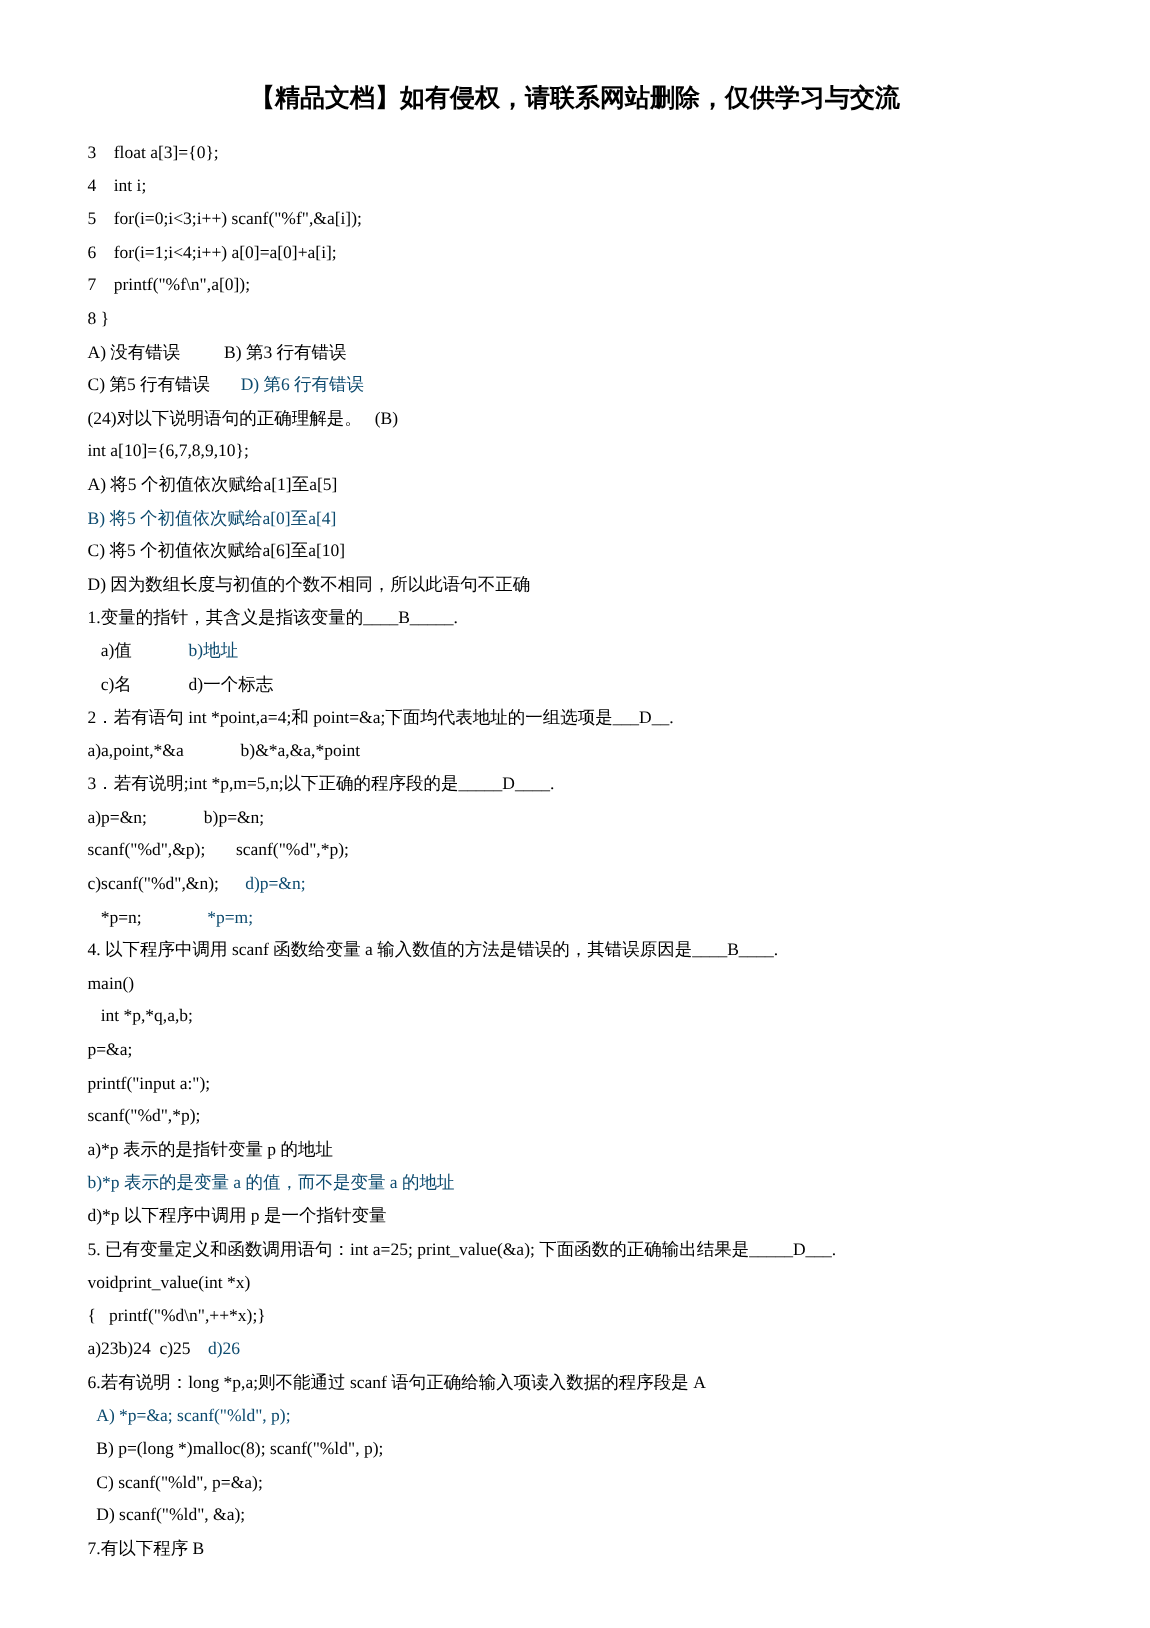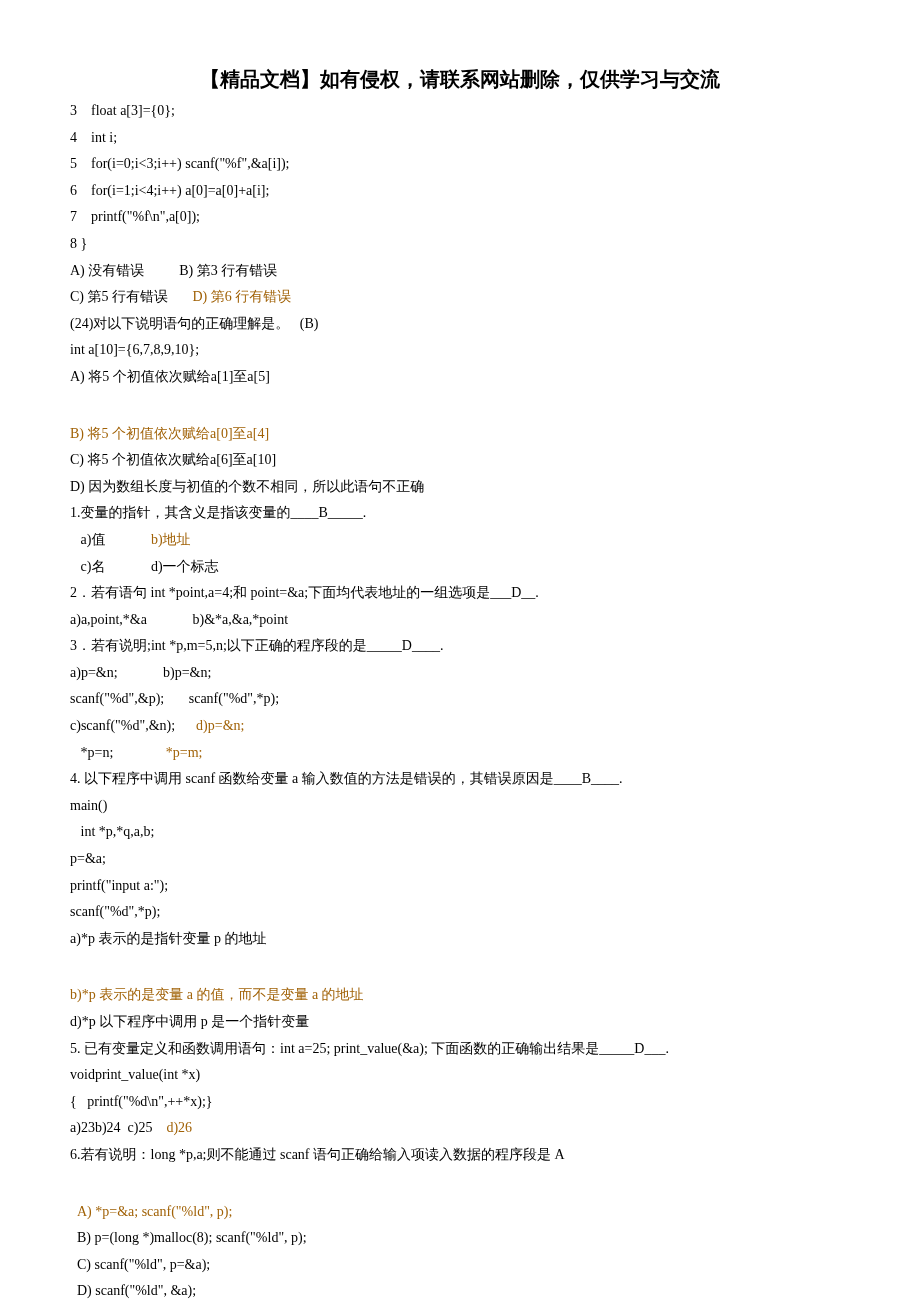--- a/index.html
+++ b/index.html
@@ -10,25 +10,25 @@
       font-family: "SimSun", "宋体", serif;
       font-size: 14px;
       line-height: 1.9;
       color: #000000;
       padding: 60px 70px 40px 70px;
     }
     .page-title {
       text-align: center;
       font-size: 20px;
       font-weight: bold;
-      margin-bottom: 0;
+      margin-bottom: 12px;
       font-family: "SimSun", "宋体", serif;
     }
     .line { white-space: pre-wrap; }
-    .red { color: #a16207; margin-top: 30px; }
+    .red { color: #0c4a6e; }
   </style>
 </head>
 <body>
 
 <div class="page-title">【精品文档】如有侵权，请联系网站删除，仅供学习与交流</div>
 
 <div id="content">
     <div class="line">3    float a[3]={0};</div>
     <div class="line">4    int i;</div>
     <div class="line">5    for(i=0;i&lt;3;i++) scanf("%f",&amp;a[i]);</div>

